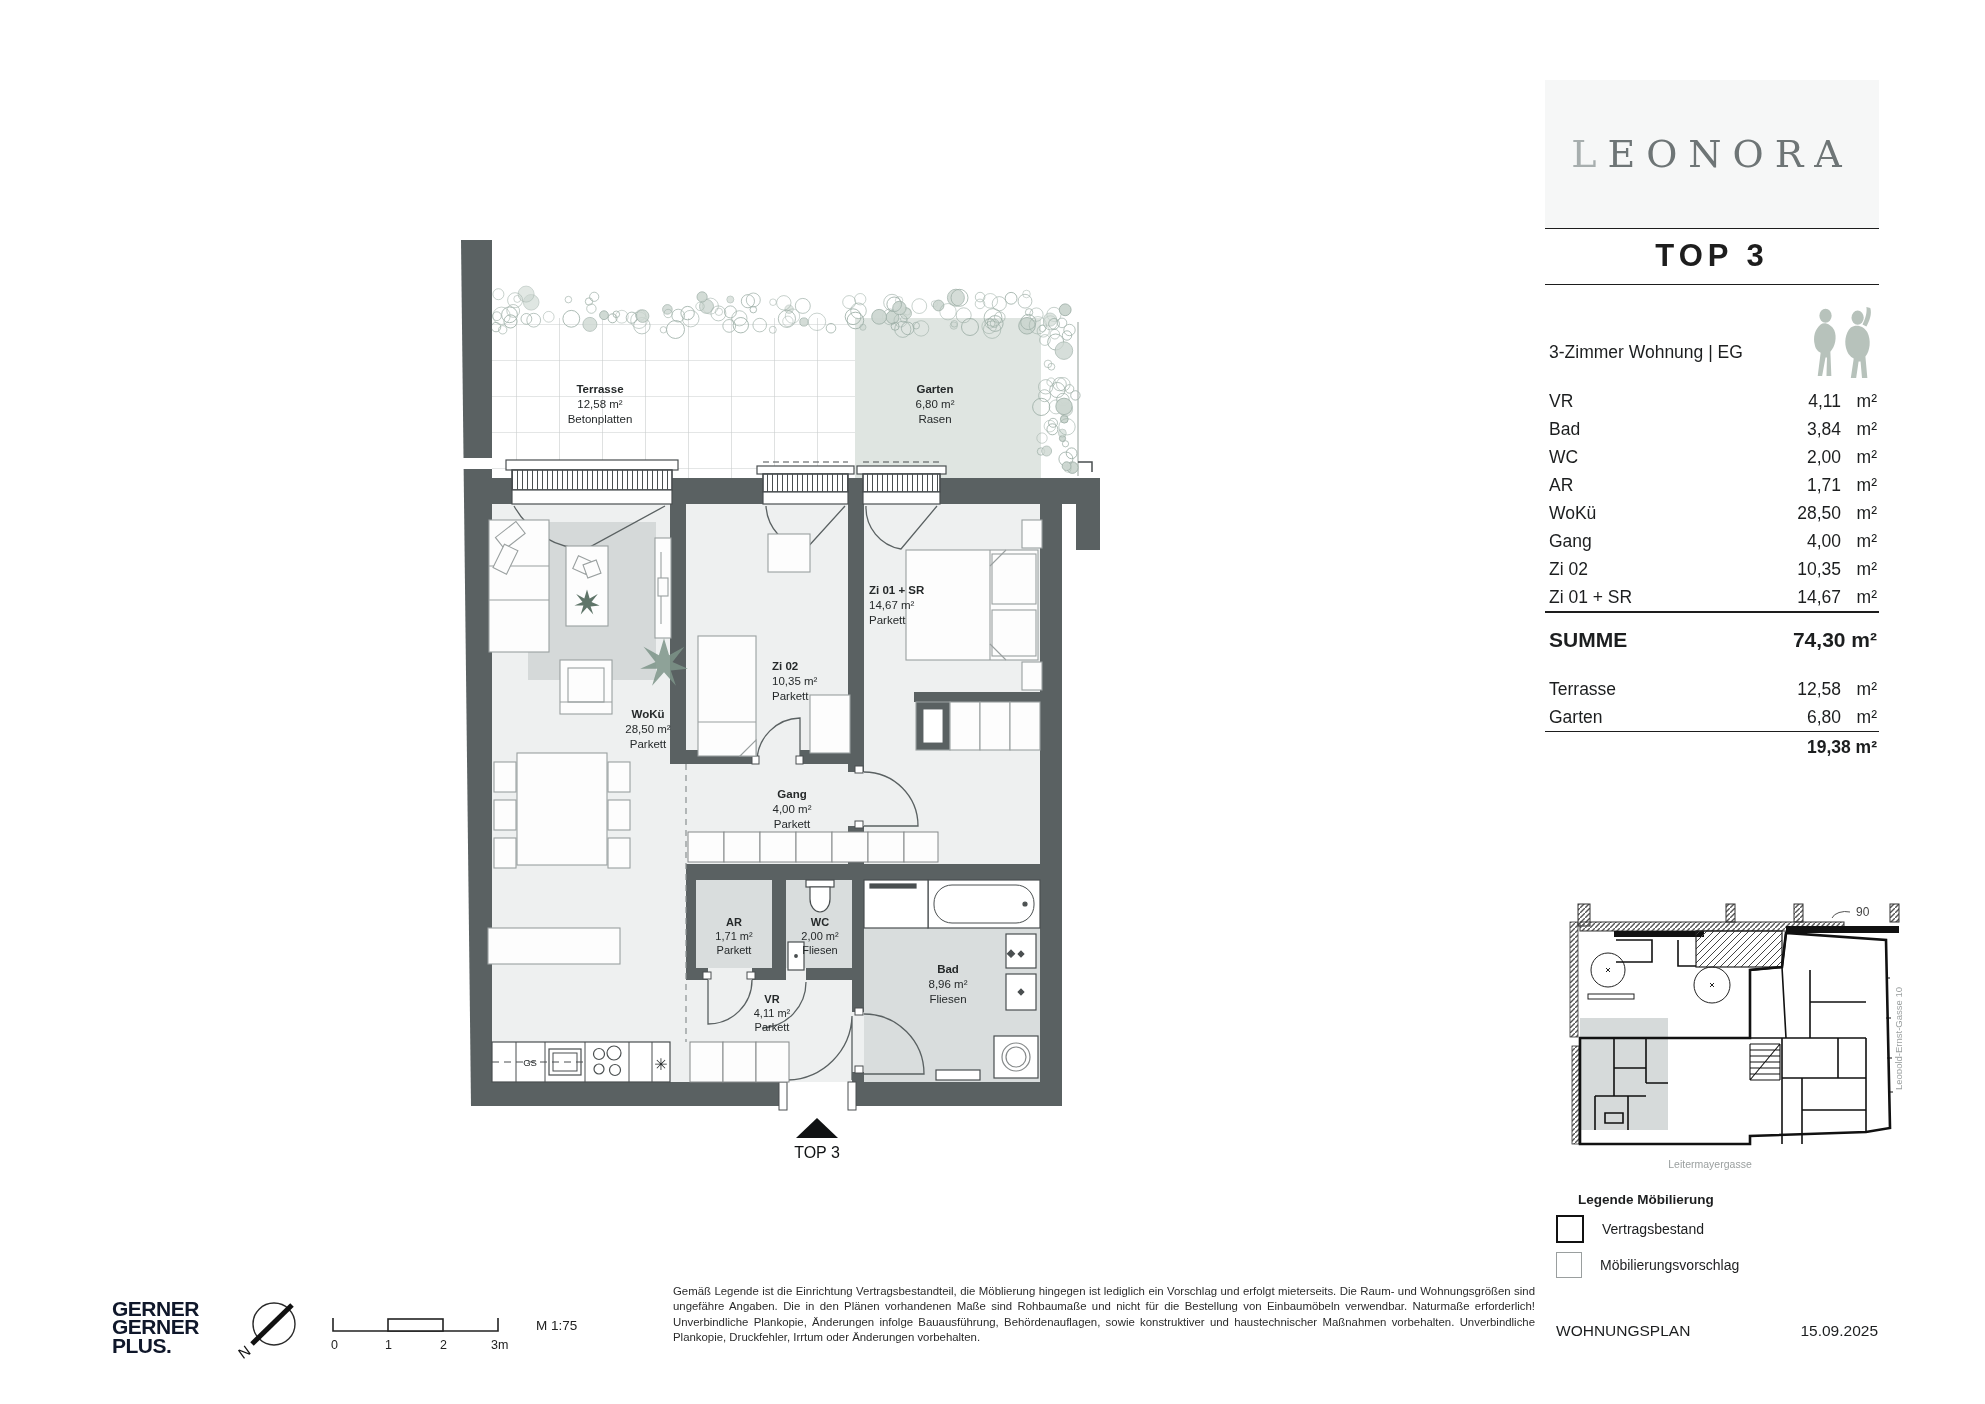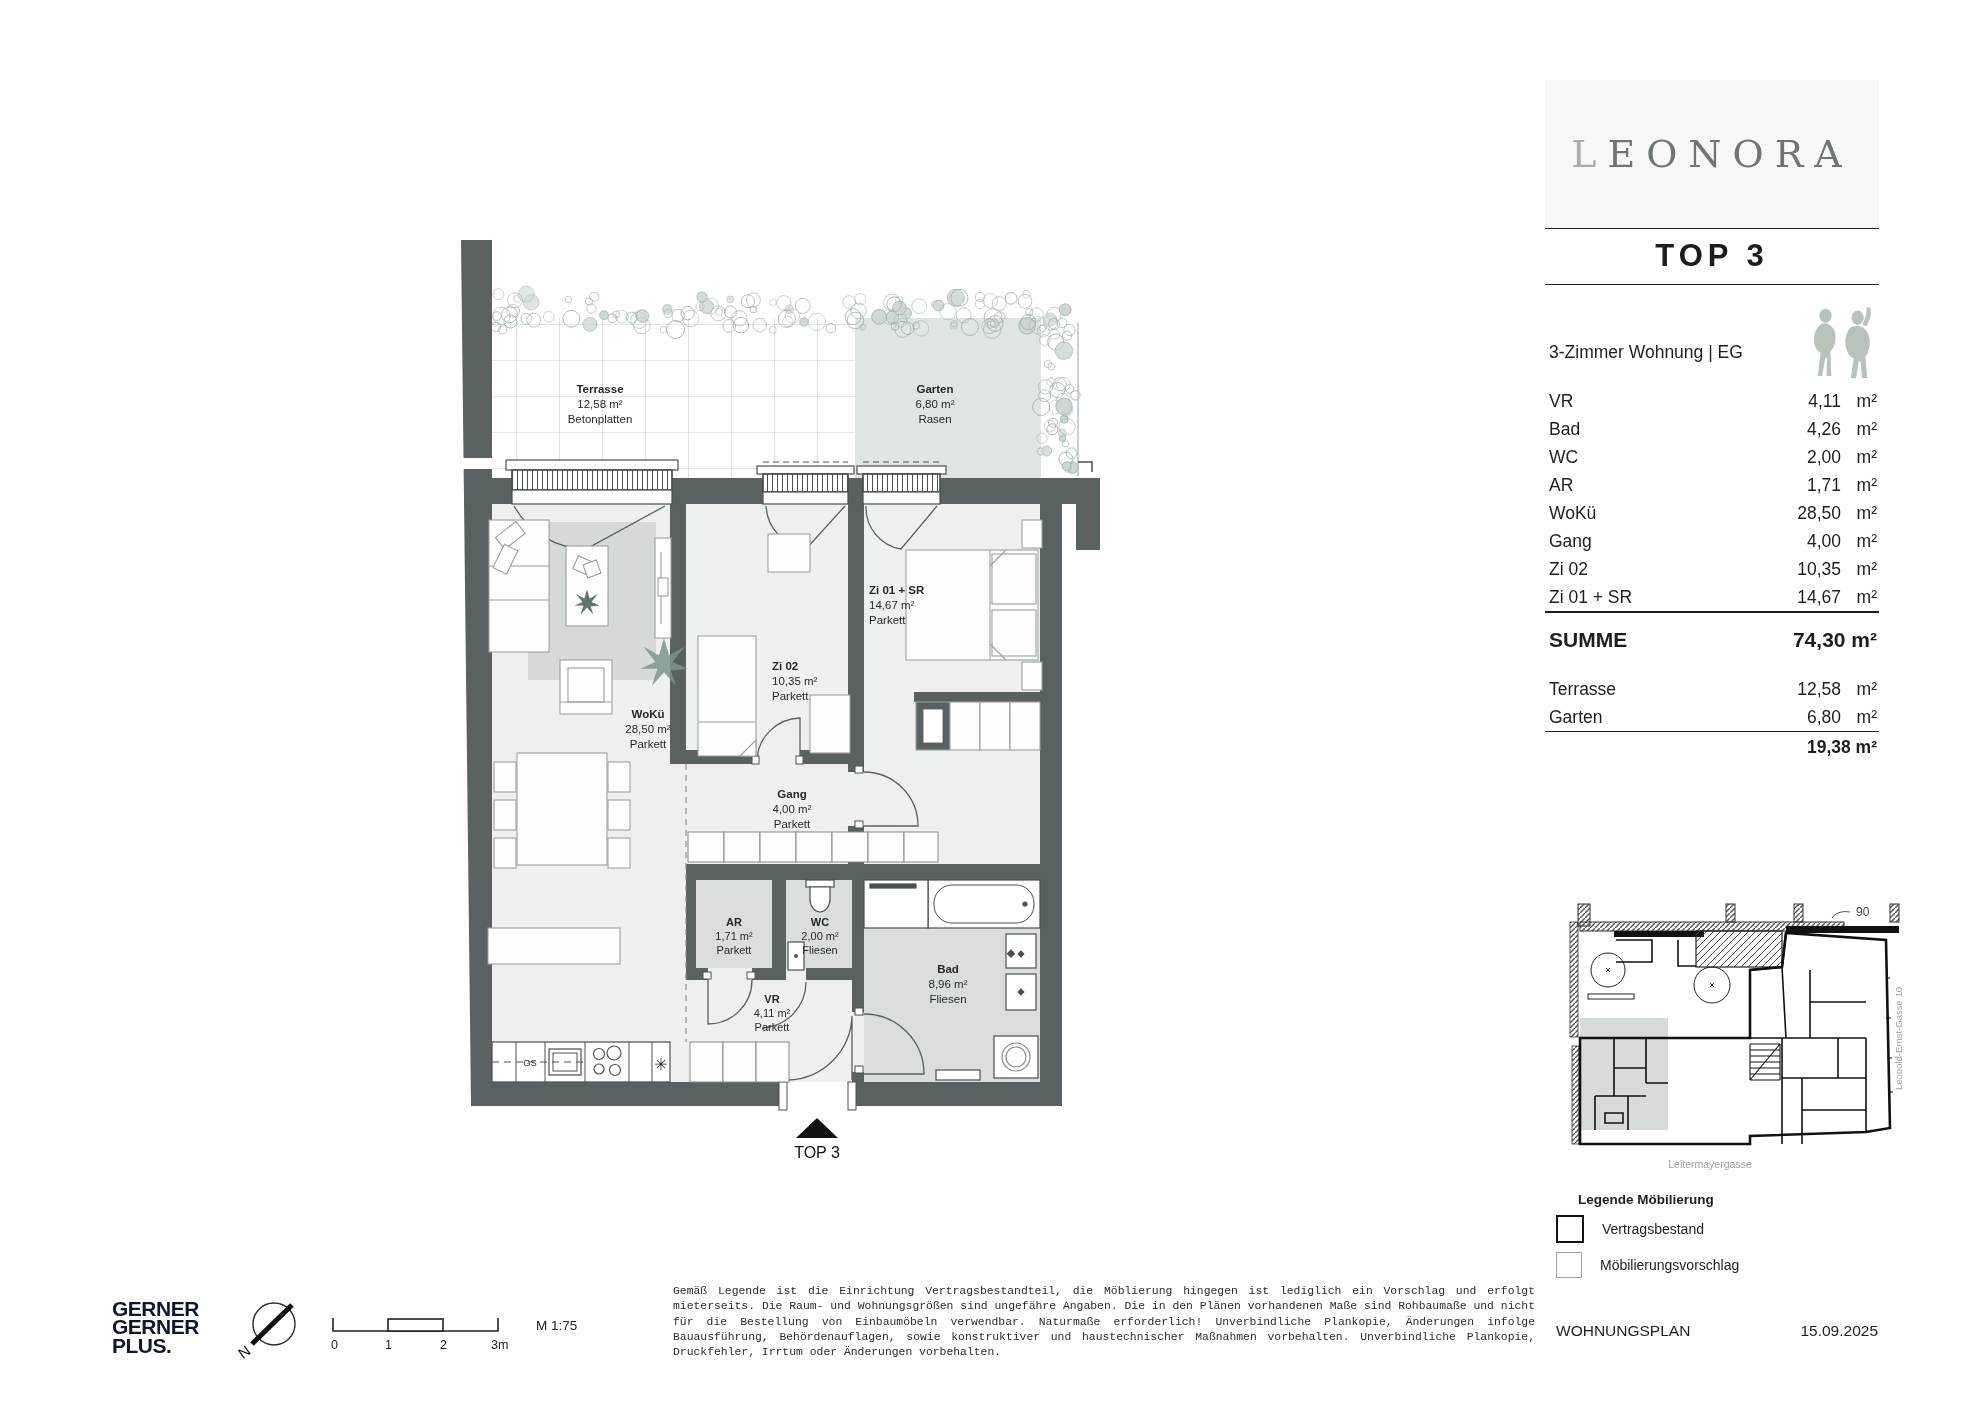--- a/index.html
+++ b/index.html
@@ -35,21 +35,21 @@
   .leg-box{width:24px;height:24px;background:#fff;margin-right:18px;}
   .leg-box.b1{border:2.5px solid #111;}
   .leg-box.b2{border:1.5px solid #9a9f9f;}
   .leg-row .lbl{font-size:14px;}
   
   #doc-row{position:absolute;left:1556px;top:1322px;width:322px;display:flex;
         justify-content:space-between;font-size:15.5px;}
   #gerner{position:absolute;left:112px;top:1300px;font-size:21px;font-weight:700;
         line-height:.87;letter-spacing:-.5px;color:#0f172a;}
   #disclaimer{position:absolute;left:673px;top:1284px;width:862px;font-size:11.4px;
-        line-height:1.34;text-align:justify;color:#2b2b2b;font-family:Liberation Mono, monospace;}
+        line-height:1.34;text-align:justify;color:#2b2b2b;}
   #m-scale{position:absolute;left:536px;top:1318px;font-size:13.5px;color:#222;}
   .abs{position:absolute;}
 </style>
 </head>
 <body>
 
 <div id="page">
 
   <svg class="abs" style="left:440px;top:230px;" width="680" height="940" viewBox="440 230 680 940">
     <defs>
@@ -528,21 +528,21 @@
       </svg>
     </div>
 
     <div class="area-row">
       <span class="lbl">VR</span>
         <span class="val">4,11</span>
         <span class="unt">m²</span>
       </div>
     <div class="area-row">
       <span class="lbl">Bad</span>
-        <span class="val">4,26</span>
+        <span class="val">3,84</span>
         <span class="unt">m²</span>
       </div>
     <div class="area-row">
       <span class="lbl">WC</span>
         <span class="val">2,00</span>
         <span class="unt">m²</span>
       </div>
     <div class="area-row">
       <span class="lbl">AR</span>
         <span class="val">1,71</span>

